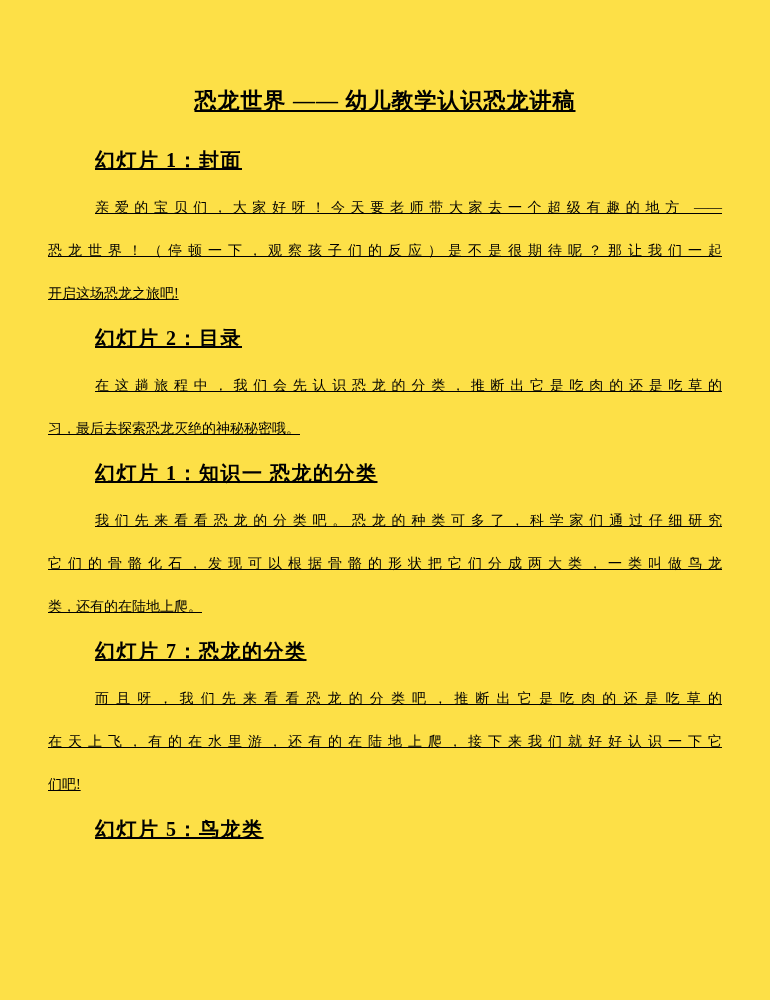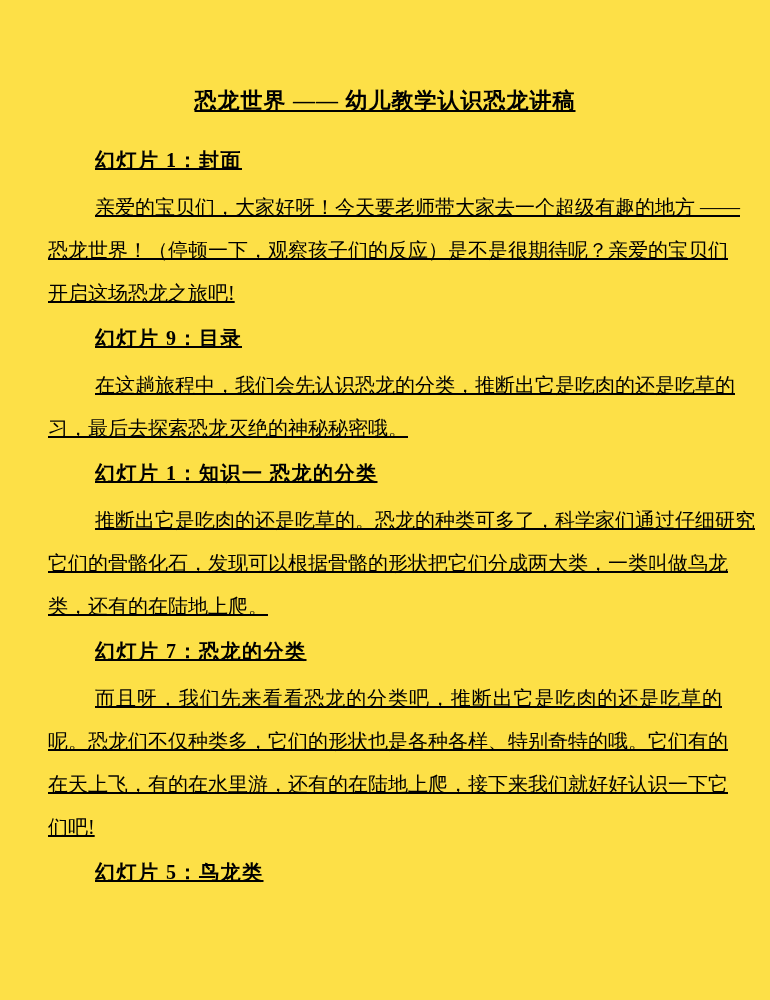--- a/index.html
+++ b/index.html
@@ -35,21 +35,21 @@
     letter-spacing: 1.5px;
     white-space: nowrap;
   }
   .slide-heading.first {
     margin-top: 16px;
   }
   .para {
     margin-top: 4px;
   }
   .line {
-    font-size: 20px;
+    font-size: 14px;
     line-height: 43px;
     white-space: nowrap;
     text-align: justify;
     text-align-last: justify;
   }
   .line.first-line {
     text-indent: 47px;
   }
   .line.last-line {
     text-align: right;
@@ -59,40 +59,39 @@
 </head>
 <body>
 
 <div class="page">
 
   <div class="doc-title">恐龙世界 —— 幼儿教学认识恐龙讲稿</div>
 
   <div class="slide-heading first">幻灯片 1：封面</div>
   <div class="para">
     <div class="line first-line">亲爱的宝贝们，大家好呀！今天要老师带大家去一个超级有趣的地方 ——</div>
-    <div class="line">恐龙世界！（停顿一下，观察孩子们的反应）是不是很期待呢？亲爱的宝贝们</div>
+    <div class="line">恐龙世界！（停顿一下，观察孩子们的反应）是不是很期待呢？那让我们一起</div>
     <div class="line last-line">开启这场恐龙之旅吧!</div>
   </div>
 
-  <div class="slide-heading">幻灯片 9：目录</div>
+  <div class="slide-heading">幻灯片 2：目录</div>
   <div class="para">
     <div class="line first-line">在这趟旅程中，我们会先认识恐龙的分类，推断出它是吃肉的还是吃草的</div>
     <div class="line last-line">习，最后去探索恐龙灭绝的神秘秘密哦。</div>
   </div>
 
   <div class="slide-heading">幻灯片 1：知识一 恐龙的分类</div>
   <div class="para">
-    <div class="line first-line">推断出它是吃肉的还是吃草的。恐龙的种类可多了，科学家们通过仔细研究</div>
+    <div class="line first-line">我们先来看看恐龙的分类吧。恐龙的种类可多了，科学家们通过仔细研究</div>
     <div class="line">它们的骨骼化石，发现可以根据骨骼的形状把它们分成两大类，一类叫做鸟龙</div>
     <div class="line last-line">类，还有的在陆地上爬。</div>
   </div>
 
   <div class="slide-heading">幻灯片 7：恐龙的分类</div>
   <div class="para">
     <div class="line first-line">而且呀，我们先来看看恐龙的分类吧，推断出它是吃肉的还是吃草的</div>
-    <div class="line">呢。恐龙们不仅种类多，它们的形状也是各种各样、特别奇特的哦。它们有的</div>
     <div class="line">在天上飞，有的在水里游，还有的在陆地上爬，接下来我们就好好认识一下它</div>
     <div class="line last-line">们吧!</div>
   </div>
 
   <div class="slide-heading">幻灯片 5：鸟龙类</div>
 
 </div>
 
 </body></html>

